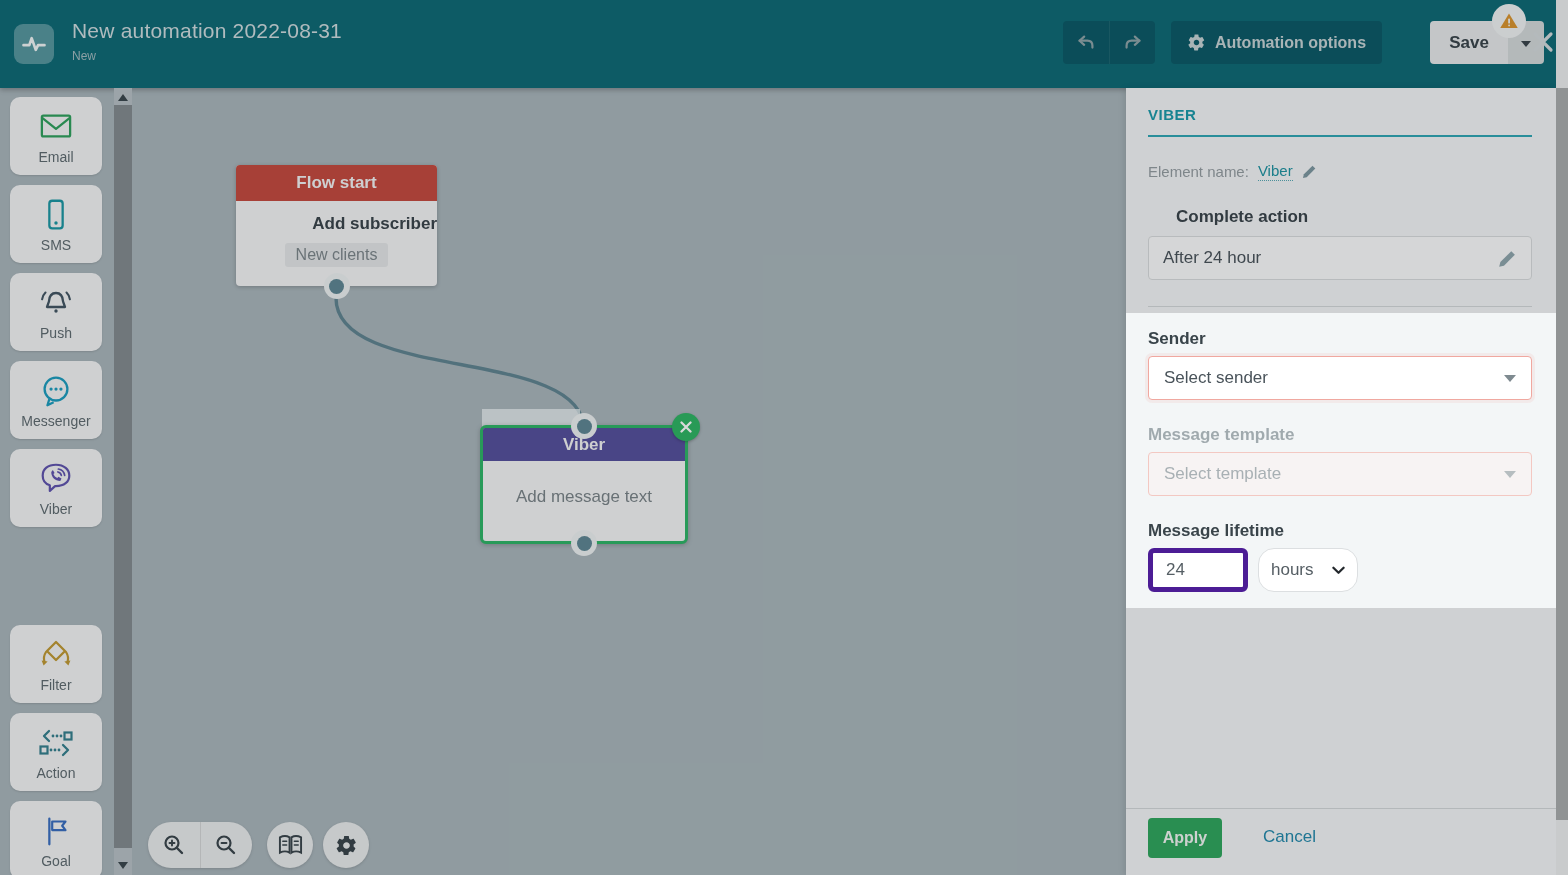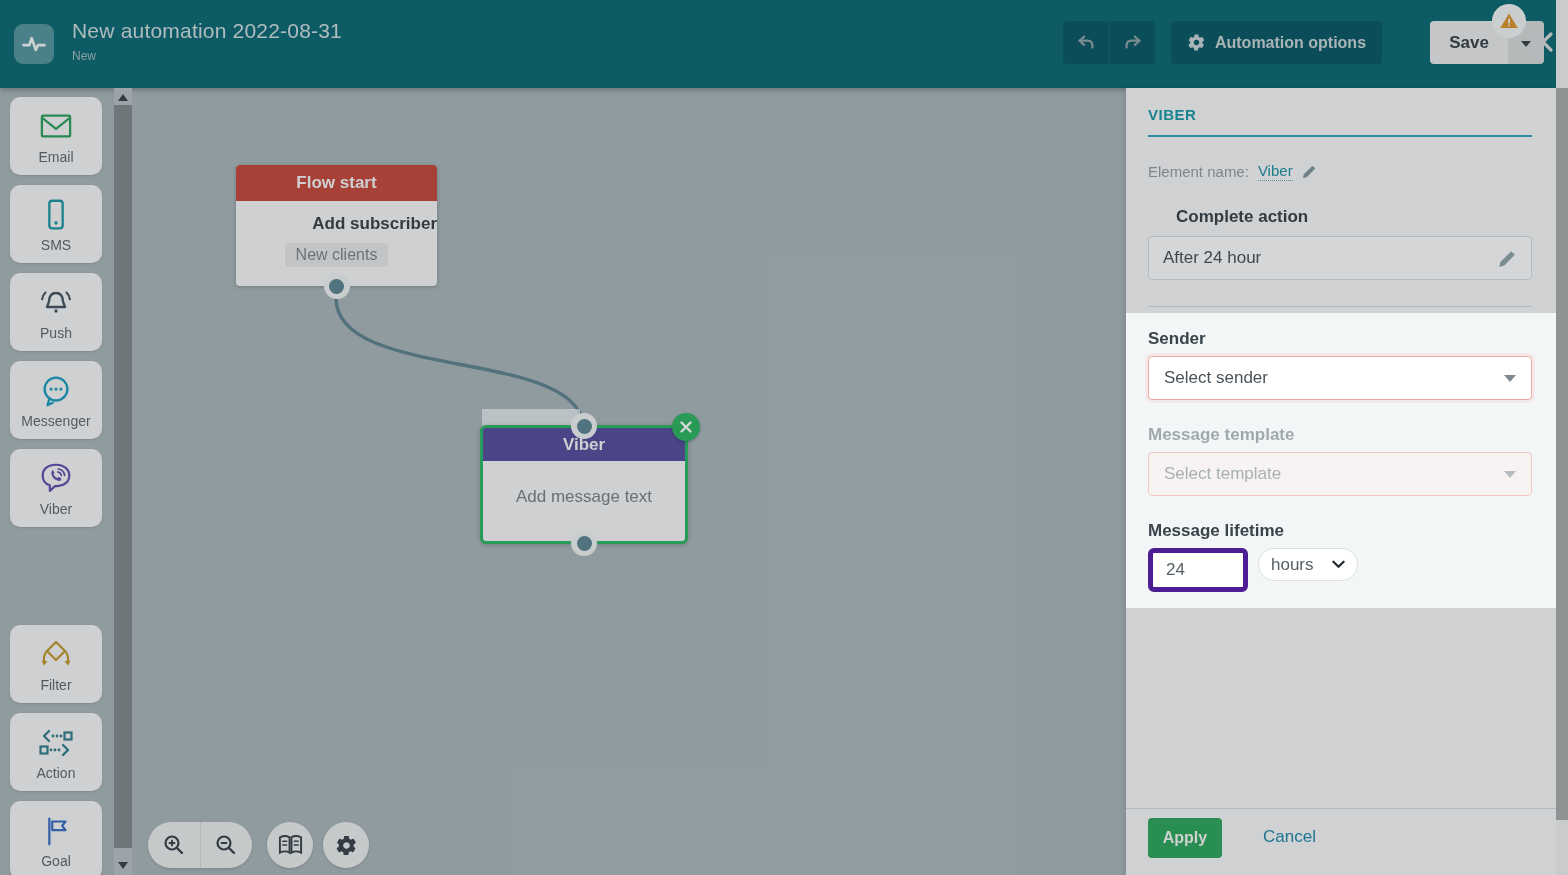--- a/index.html
+++ b/index.html
@@ -104,21 +104,21 @@
                 border:1px solid #F0A8A0; border-radius:4px; box-shadow:0 0 0 3px rgba(242,166,157,.14);
                 display:flex; align-items:center; justify-content:space-between; padding:0 15px;
                 font-size:17px; color:#49535A; cursor:pointer; }
   .select-box.disabled { background:#F7F3F3; border-color:#F3C8C2; color:#A8B0B4; box-shadow:none; cursor:default; }
   .caret { width:0; height:0; border-left:6px solid transparent; border-right:6px solid transparent;
            border-top:7px solid #7E8A90; }
   .caret.dim { border-top-color:#B6BDC0; }
   .lt-input { position:absolute; left:22px; top:235px; width:100px; height:44px; border:5px solid #4c1d95;
               border-radius:6px; background:#fff; font-size:17px; color:#555E64; padding:0 13px;
               font-family:"Liberation Sans", sans-serif; outline:none; }
-  .lt-select { position:absolute; left:132px; top:235px; width:100px; height:33px; border:1px solid #DCDFE1;
+  .lt-select { position:absolute; left:132px; top:235px; width:100px; height:44px; border:1px solid #DCDFE1;
                border-radius:16px; background:#fff; display:flex; align-items:center; justify-content:space-between;
                padding:0 12px; font-size:17px; color:#555E64; cursor:pointer; }
 
   .panel-foot-div { position:absolute; left:0; top:720px; width:430px; height:1px; background:#D4D8D9; }
   .apply-btn { position:absolute; left:22px; top:730px; width:74px; height:40px; background:#2FA65D;
                border:none; border-radius:4px; color:#F1F6F2; font-weight:700; font-size:16px;
                display:flex; align-items:center; justify-content:center; cursor:pointer;
                font-family:"Liberation Sans", sans-serif; }
   .cancel-link { position:absolute; left:137px; top:739px; font-size:17px; color:#2289AB; cursor:pointer; }
 

